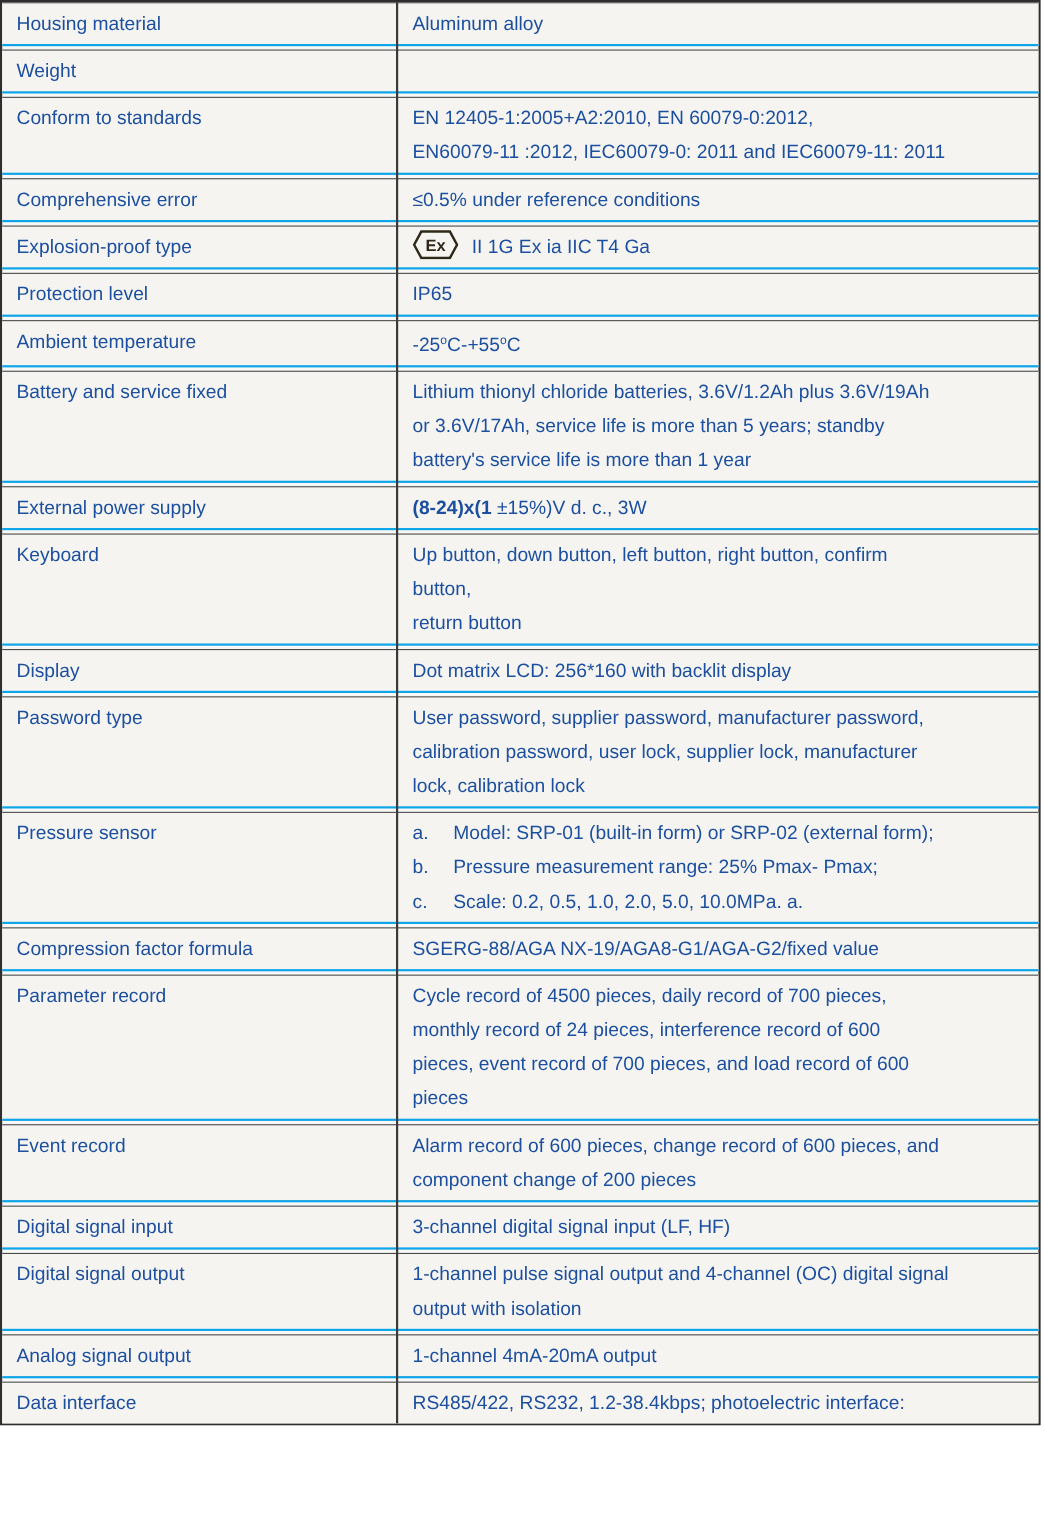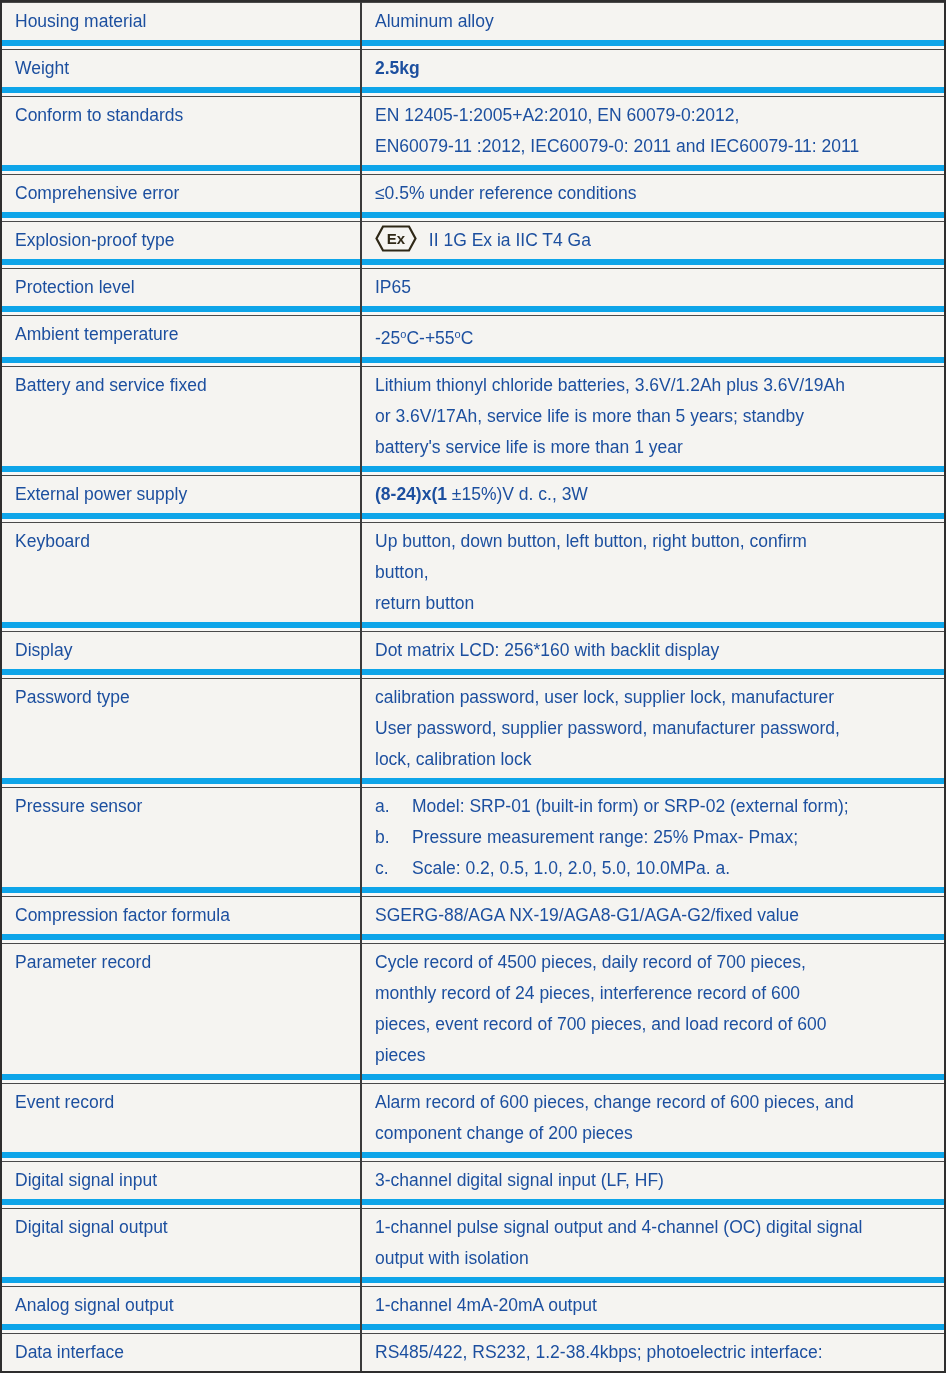--- a/index.html
+++ b/index.html
@@ -19,21 +19,21 @@
     position:absolute;
     left:358px; top:0; bottom:0;
     width:2px;
     background:#3a3a3a;
     z-index:2;
   }
   .row{
     display:flex;
     background:#f5f4f1;
     border-top:1px solid #4a4a4a;
-    border-bottom:6px solid #0ea5e9;
+    border-bottom:2px solid #0ea5e9;
   }
   .row:first-of-type{border-top:none;}
   .row:last-of-type{border-bottom:none;}
   .cell{
     box-sizing:border-box;
     padding:3px 10px 3px 13px;
     color:#1c4f9f;
     font-size:17.5px;
     line-height:31px;
   }
@@ -62,23 +62,20 @@
 <div class="spec-table">
   <div class="col-divider"></div>
 <div class="row">
       <div class="cell lab">Housing material</div>
       <div class="cell val">
         <div class="line"><span>Aluminum alloy</span></div>
       </div>
     </div>
     <div class="row">
       <div class="cell lab">Weight</div>
-      <div class="cell val">
-        <div class="line"><span class="b">2.5kg</span></div>
-      </div>
     </div>
     <div class="row">
       <div class="cell lab">Conform to standards</div>
       <div class="cell val">
         <div class="line"><span>EN 12405-1:2005+A2:2010, EN 60079-0:2012,</span></div>
         <div class="line"><span>EN60079-11 :2012, IEC60079-0: 2011 and IEC60079-11: 2011</span></div>
       </div>
     </div>
     <div class="row">
       <div class="cell lab">Comprehensive error</div>
@@ -131,22 +128,22 @@
     </div>
     <div class="row">
       <div class="cell lab">Display</div>
       <div class="cell val">
         <div class="line"><span>Dot matrix LCD: 256*160 with backlit display</span></div>
       </div>
     </div>
     <div class="row">
       <div class="cell lab">Password type</div>
       <div class="cell val">
+        <div class="line"><span>User password, supplier password, manufacturer password,</span></div>
         <div class="line"><span>calibration password, user lock, supplier lock, manufacturer</span></div>
-        <div class="line"><span>User password, supplier password, manufacturer password,</span></div>
         <div class="line"><span>lock, calibration lock</span></div>
       </div>
     </div>
     <div class="row">
       <div class="cell lab">Pressure sensor</div>
       <div class="cell val">
         <div class="line"><span class="marker">a.</span><span>Model: SRP-01 (built-in form) or SRP-02 (external form);</span></div>
         <div class="line"><span class="marker">b.</span><span>Pressure measurement range: 25% Pmax- Pmax;</span></div>
         <div class="line"><span class="marker">c.</span><span>Scale: 0.2, 0.5, 1.0, 2.0, 5.0, 10.0MPa. a.</span></div>
       </div>

